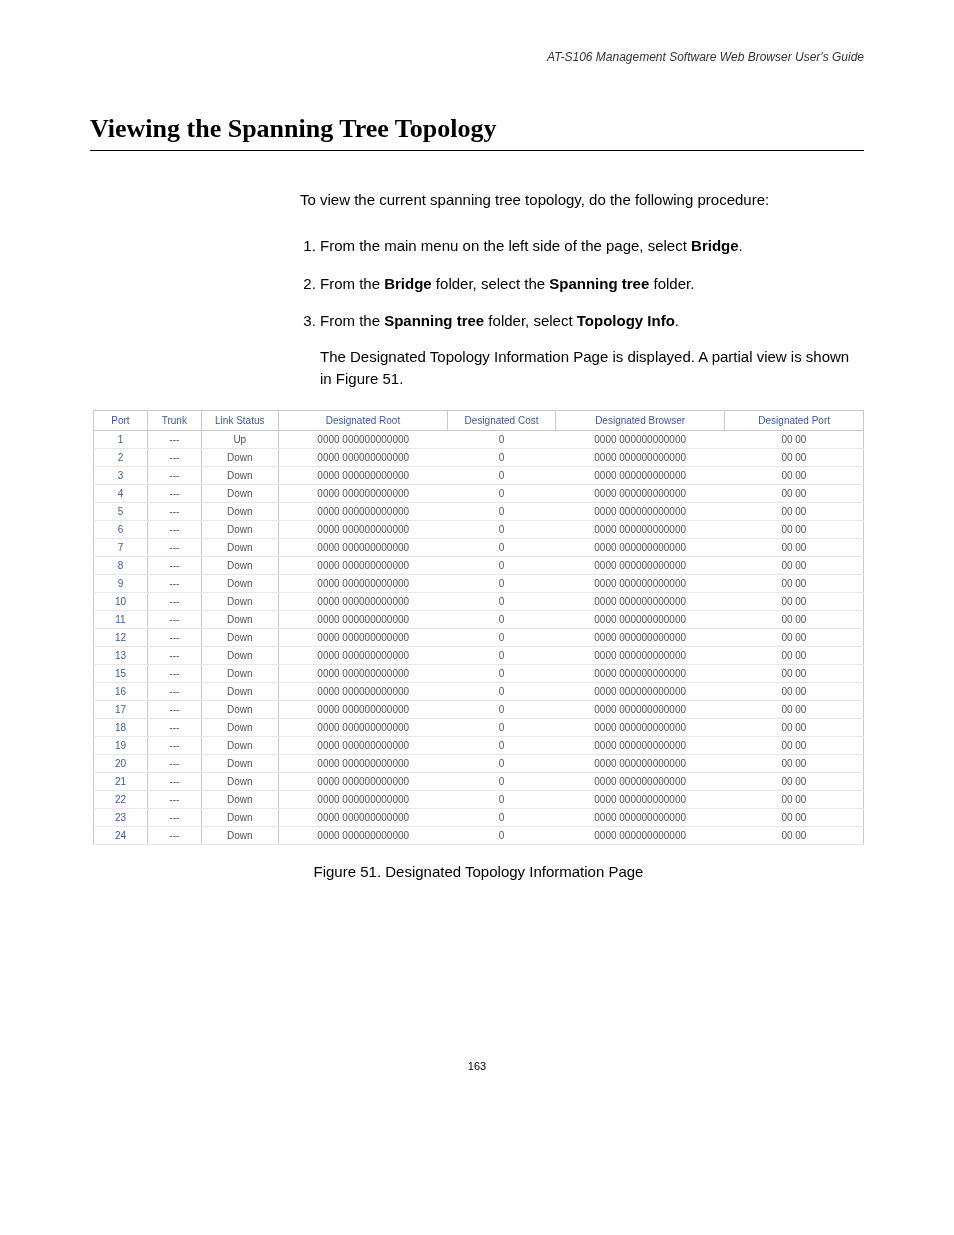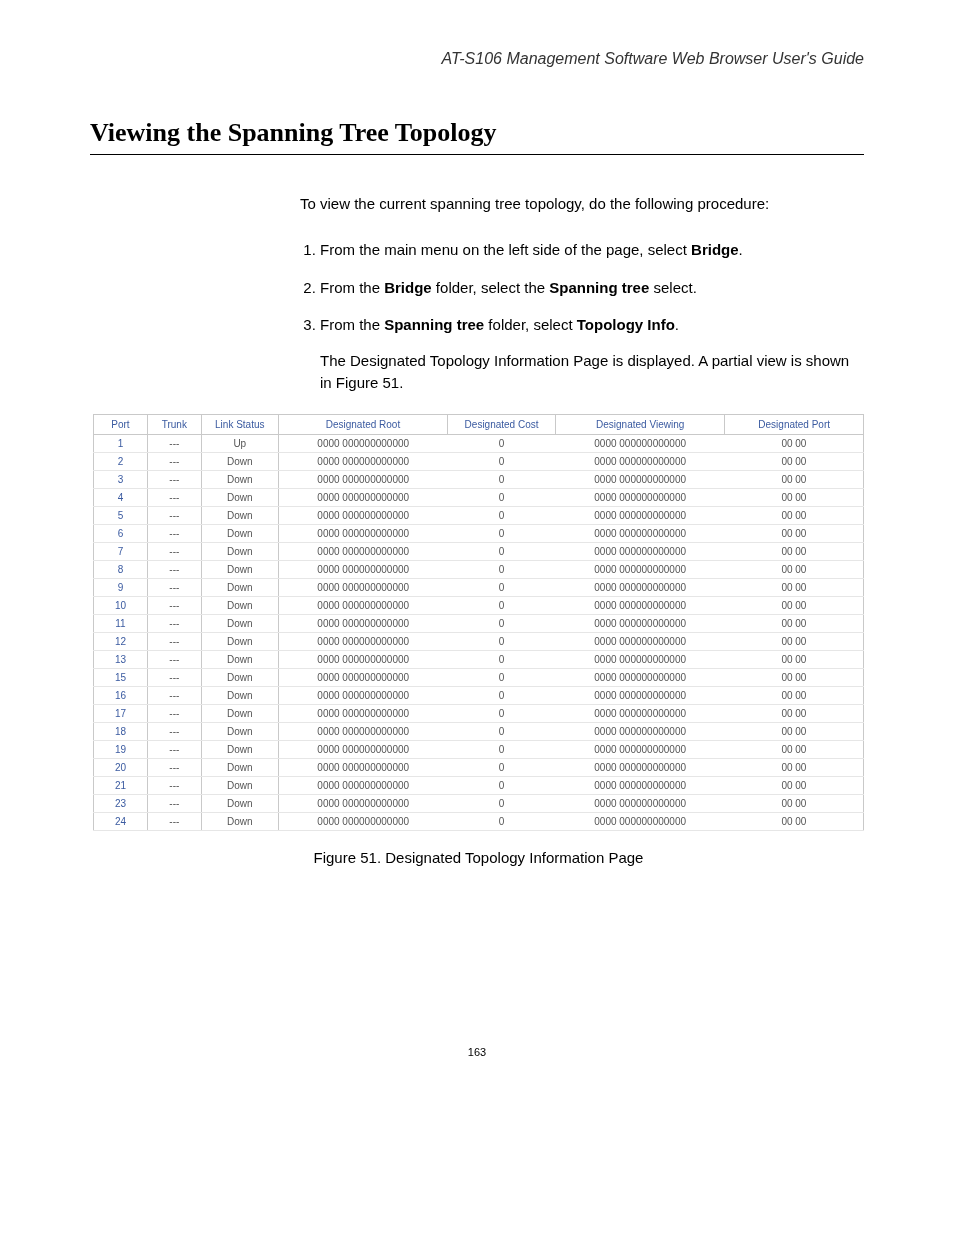--- a/index.html
+++ b/index.html
@@ -10,21 +10,21 @@
     color: #000;
     width: 954px;
   }
   .page {
     padding: 50px 90px 50px 90px;
     box-sizing: border-box;
     width: 954px;
   }
   .top-header {
     text-align: right;
-    font-size: 16px;
+    font-size: 12px;
     font-style: italic;
     color: #333;
     margin-bottom: 50px;
   }
   h1.section-heading {
     font-family: "Times New Roman", Times, serif;
     font-weight: bold;
     font-size: 26px;
     margin: 0 0 6px 0;
   }
@@ -122,21 +122,21 @@
   <h1 class="section-heading">Viewing the Spanning Tree Topology</h1>
   <hr class="rule">
 
   <div class="body-text">
     <p>To view the current spanning tree topology, do the following procedure:</p>
     <ol>
       <li>
         <span>From the main menu on the left side of the page, select </span><b>Bridge</b><span>.</span>
       </li>
       <li>
-        <span>From the </span><b>Bridge</b><span> folder, select the </span><b>Spanning tree</b><span> select.</span>
+        <span>From the </span><b>Bridge</b><span> folder, select the </span><b>Spanning tree</b><span> folder.</span>
       </li>
       <li>
         <span>From the </span><b>Spanning tree</b><span> folder, select </span><b>Topology Info</b><span>.</span>
         <div class="sub">The Designated Topology Information Page is displayed. A partial view is shown in Figure 51.</div>
       </li>
     </ol>
   </div>
 
   <div class="figure-wrap">
 
@@ -150,21 +150,21 @@
           <col class="c-bridge">
           <col class="c-dport">
       </colgroup>
       <thead>
         <tr>
           <th>Port</th>
           <th>Trunk</th>
           <th>Link Status</th>
           <th>Designated Root</th>
           <th>Designated Cost</th>
-          <th>Designated Viewing</th>
+          <th>Designated Browser</th>
           <th>Designated Port</th>
         </tr>
       </thead>
       <tbody id="topology-body">
           <tr>
             <td class="port-col">1</td>
             <td class="trunk-col">---</td>
             <td class="link-col">Up</td>
             <td>0000 000000000000</td>
             <td>0</td>
@@ -336,20 +336,29 @@
           <tr>
             <td class="port-col">21</td>
             <td class="trunk-col">---</td>
             <td class="link-col">Down</td>
             <td>0000 000000000000</td>
             <td>0</td>
             <td>0000 000000000000</td>
             <td class="last-col">00 00</td>
           </tr>
           <tr>
+            <td class="port-col">22</td>
+            <td class="trunk-col">---</td>
+            <td class="link-col">Down</td>
+            <td>0000 000000000000</td>
+            <td>0</td>
+            <td>0000 000000000000</td>
+            <td class="last-col">00 00</td>
+          </tr>
+          <tr>
             <td class="port-col">23</td>
             <td class="trunk-col">---</td>
             <td class="link-col">Down</td>
             <td>0000 000000000000</td>
             <td>0</td>
             <td>0000 000000000000</td>
             <td class="last-col">00 00</td>
           </tr>
           <tr>
             <td class="port-col">24</td>

